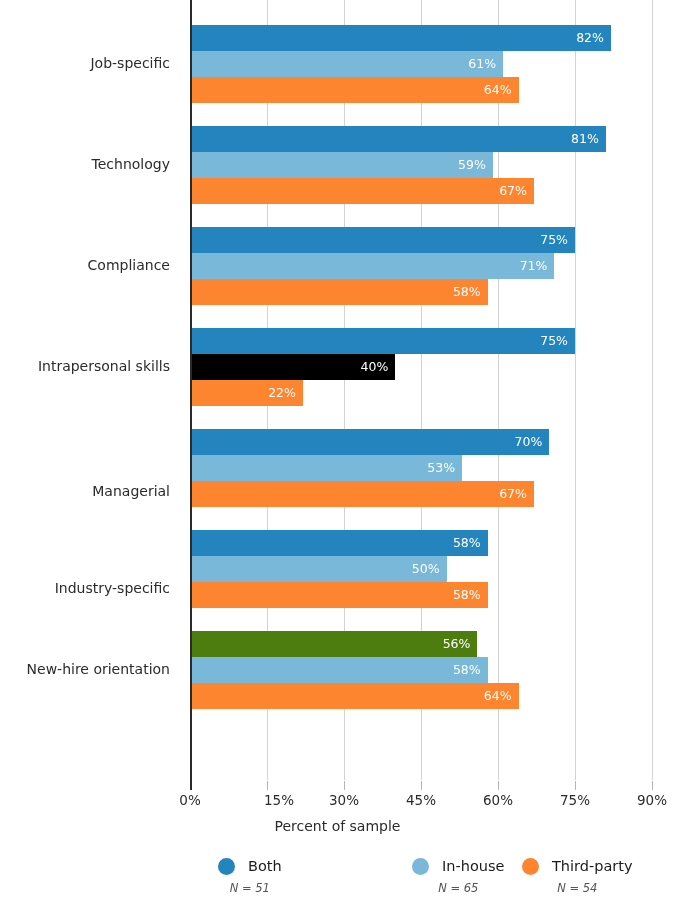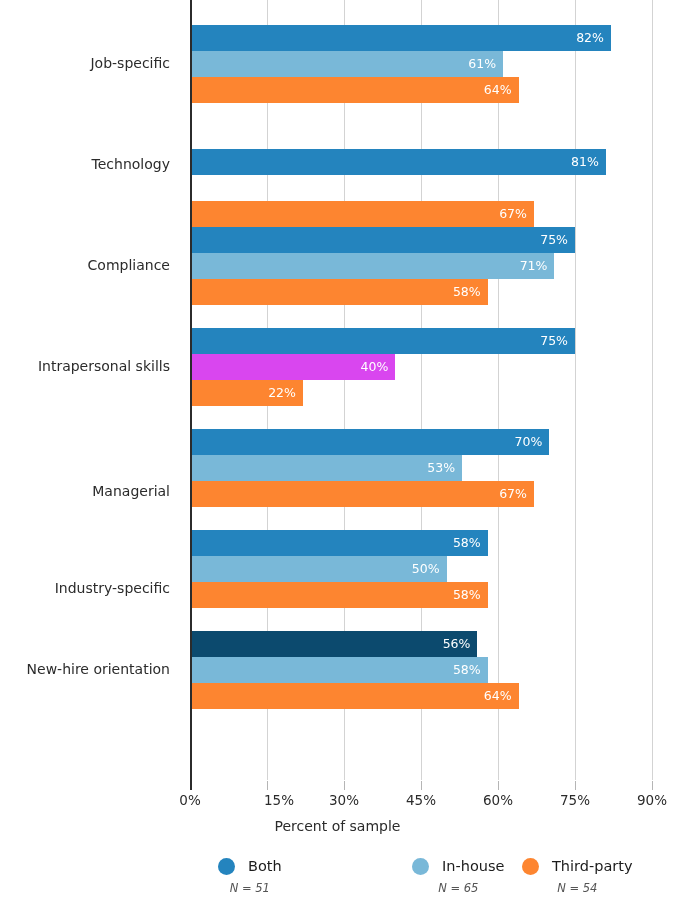--- a/index.html
+++ b/index.html
@@ -167,44 +167,47 @@
         <div class="bar" title="Job-specific — Both — 82%" style="top: 0px; width: 420.933px; background: rgb(36, 132, 190);">
           <span class="bar-value">82%</span>
         </div>
         <div class="bar" title="Job-specific — In-house — 61%" style="top: 26px; width: 313.133px; background: rgb(121, 184, 216);">
           <span class="bar-value">61%</span>
         </div>
         <div class="bar" title="Job-specific — Third-party — 64%" style="top: 52px; width: 328.533px; background: rgb(253, 133, 48);">
           <span class="bar-value">64%</span>
         </div>
       </div>
-      <div class="bar-group" style="top: 126px; height: 78px; margin-top: 23px;">
+      <div class="bar-group" style="top: 126px; height: 78px;">
         <div class="bar" title="Technology — Both — 81%" style="top: 0px; width: 415.8px; background: rgb(36, 132, 190);">
           <span class="bar-value">81%</span>
+        </div>
+        <div class="bar" title="Technology — In-house — 59%" style="top: 26px; width: 302.867px; background: rgb(121, 184, 216);">
+          <span class="bar-value">59%</span>
         </div>
         <div class="bar" title="Technology — Third-party — 67%" style="top: 52px; width: 343.933px; background: rgb(253, 133, 48);">
           <span class="bar-value">67%</span>
         </div>
       </div>
       <div class="bar-group" style="top: 227px; height: 78px;">
         <div class="bar" title="Compliance — Both — 75%" style="top: 0px; width: 385px; background: rgb(36, 132, 190);">
           <span class="bar-value">75%</span>
         </div>
         <div class="bar" title="Compliance — In-house — 71%" style="top: 26px; width: 364.467px; background: rgb(121, 184, 216);">
           <span class="bar-value">71%</span>
         </div>
         <div class="bar" title="Compliance — Third-party — 58%" style="top: 52px; width: 297.733px; background: rgb(253, 133, 48);">
           <span class="bar-value">58%</span>
         </div>
       </div>
       <div class="bar-group" style="top: 328px; height: 78px;">
         <div class="bar" title="Intrapersonal skills — Both — 75%" style="top: 0px; width: 385px; background: rgb(36, 132, 190);">
           <span class="bar-value">75%</span>
         </div>
-        <div class="bar" title="Intrapersonal skills — In-house — 40%" style="top: 26px; width: 205.333px; background: #d946ef;">
+        <div class="bar" title="Intrapersonal skills — In-house — 40%" style="top: 26px; width: 205.333px; background: #000000;">
           <span class="bar-value">40%</span>
         </div>
         <div class="bar" title="Intrapersonal skills — Third-party — 22%" style="top: 52px; width: 112.933px; background: rgb(253, 133, 48);">
           <span class="bar-value">22%</span>
         </div>
       </div>
       <div class="bar-group" style="top: 429px; height: 78px;">
         <div class="bar" title="Managerial — Both — 70%" style="top: 0px; width: 359.333px; background: rgb(36, 132, 190);">
           <span class="bar-value">70%</span>
         </div>
@@ -220,21 +223,21 @@
           <span class="bar-value">58%</span>
         </div>
         <div class="bar" title="Industry-specific — In-house — 50%" style="top: 26px; width: 256.667px; background: rgb(121, 184, 216);">
           <span class="bar-value">50%</span>
         </div>
         <div class="bar" title="Industry-specific — Third-party — 58%" style="top: 52px; width: 297.733px; background: rgb(253, 133, 48);">
           <span class="bar-value">58%</span>
         </div>
       </div>
       <div class="bar-group" style="top: 631px; height: 78px;">
-        <div class="bar" title="New-hire orientation — Both — 56%" style="top: 0px; width: 287.467px; background: #0c4a6e;">
+        <div class="bar" title="New-hire orientation — Both — 56%" style="top: 0px; width: 287.467px; background: #4d7c0f;">
           <span class="bar-value">56%</span>
         </div>
         <div class="bar" title="New-hire orientation — In-house — 58%" style="top: 26px; width: 297.733px; background: rgb(121, 184, 216);">
           <span class="bar-value">58%</span>
         </div>
         <div class="bar" title="New-hire orientation — Third-party — 64%" style="top: 52px; width: 328.533px; background: rgb(253, 133, 48);">
           <span class="bar-value">64%</span>
         </div>
       </div>
     </div>

